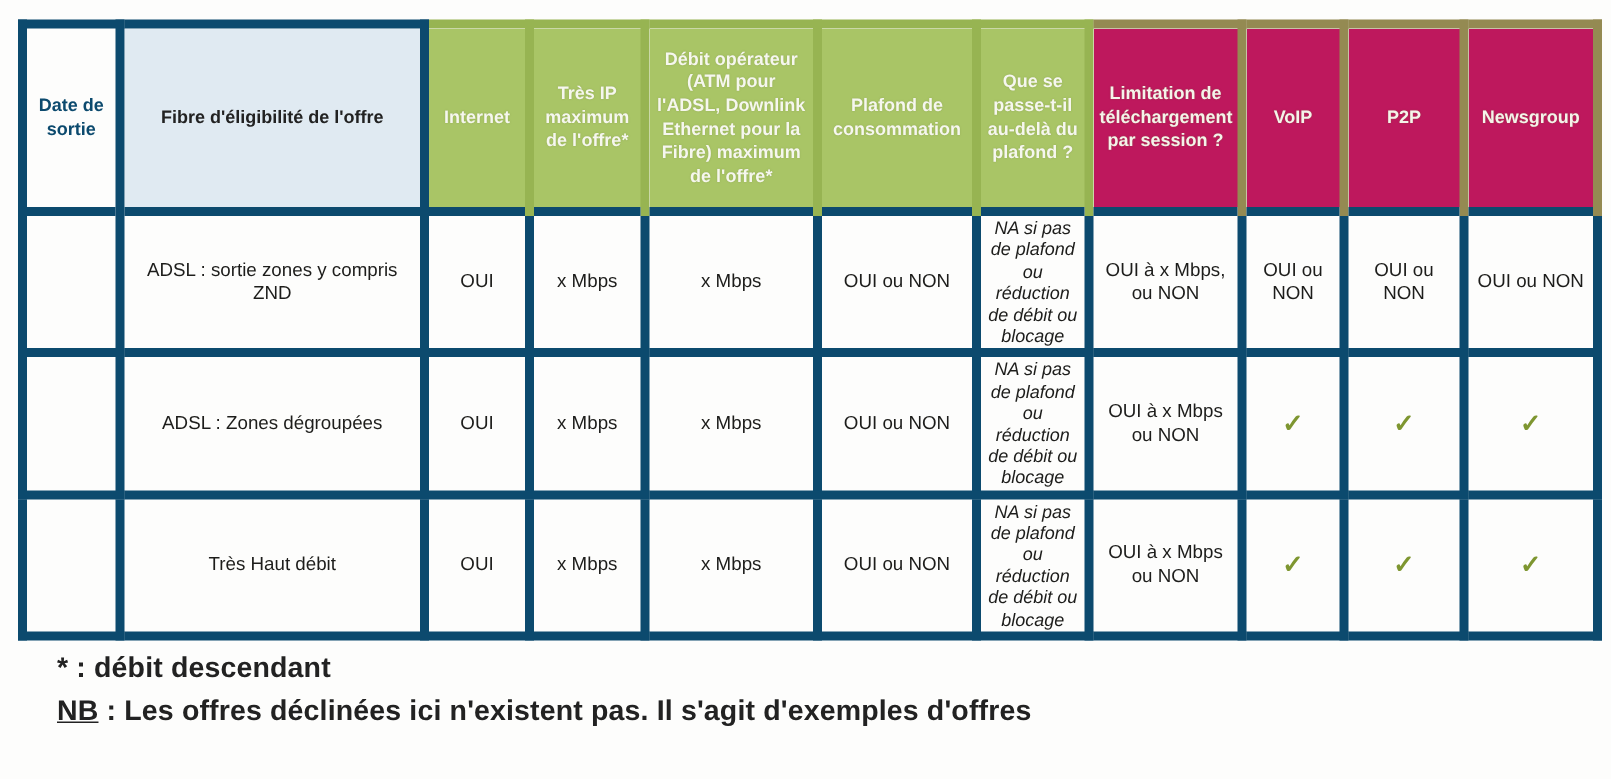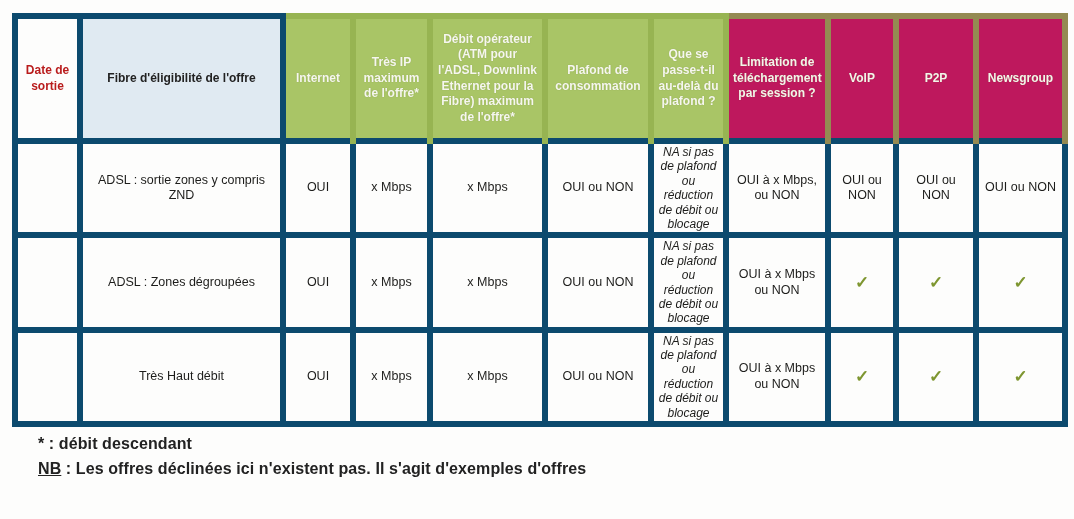--- a/index.html
+++ b/index.html
@@ -38,21 +38,21 @@
   tr.r0 { height: 93px; }
   tr.r1 { height: 92px; }
   tr.r2 { height: 90px; }
 
   th {
     font-size: 12px;
     font-weight: bold;
     line-height: 1.3;
     border-bottom: 1.5px solid #55554f;
   }
-  th.h-white { background: #fdfdfc; color: #b91c1c; }
+  th.h-white { background: #fdfdfc; color: #0c4a6e; }
   th.h-blue  { background: #e0eaf2; color: #222; }
   th.h-green {
     background: #a9c566;
     color: #f6f7ee;
     border-left-color: #97b452;
     border-right-color: #97b452;
     border-top-color: #97b452;
     text-shadow: 0 0 1px rgba(120,140,70,.6);
   }
   th.h-olive {
@@ -72,21 +72,21 @@
   }
   td.tight { font-size: 12px; line-height: 1.2; padding: 1px 2px; font-style: italic; }
   td.check {
     color: #7e9630;
     font-size: 17px;
     font-weight: bold;
   }
 
   .footnotes { margin-left: 38px; margin-top: 8px; }
   .footnote {
-    font-size: 16px;
+    font-size: 19px;
     font-weight: bold;
     color: #222;
     margin-bottom: 7px;
     letter-spacing: .1px;
   }
   .nb-label { text-decoration: underline; }
 </style>
 </head>
 <body>
 

